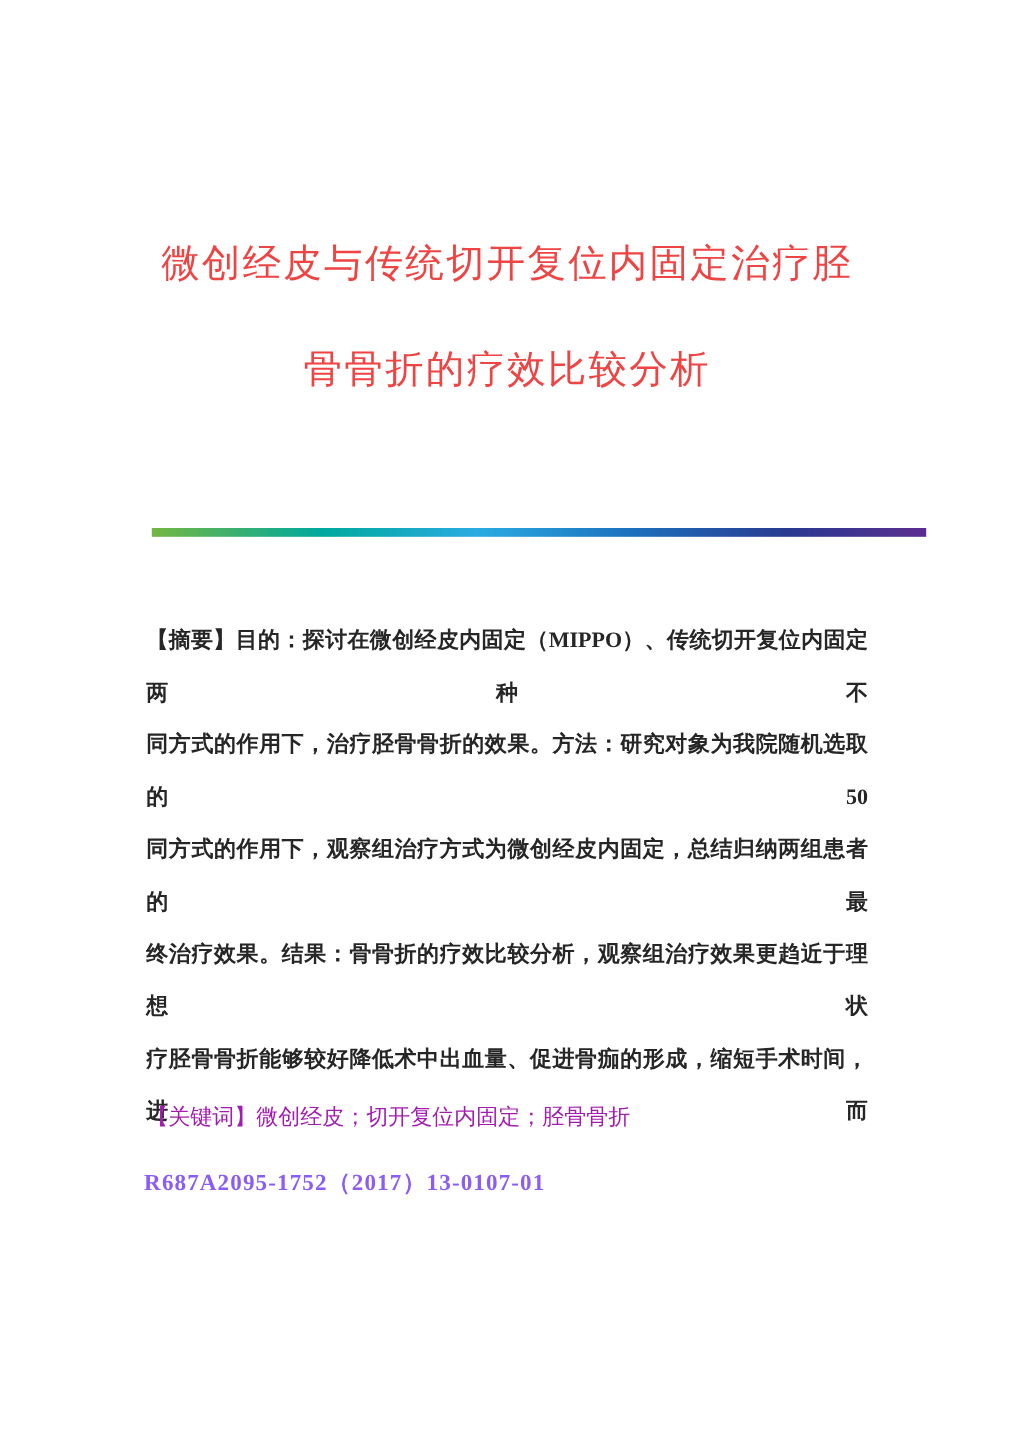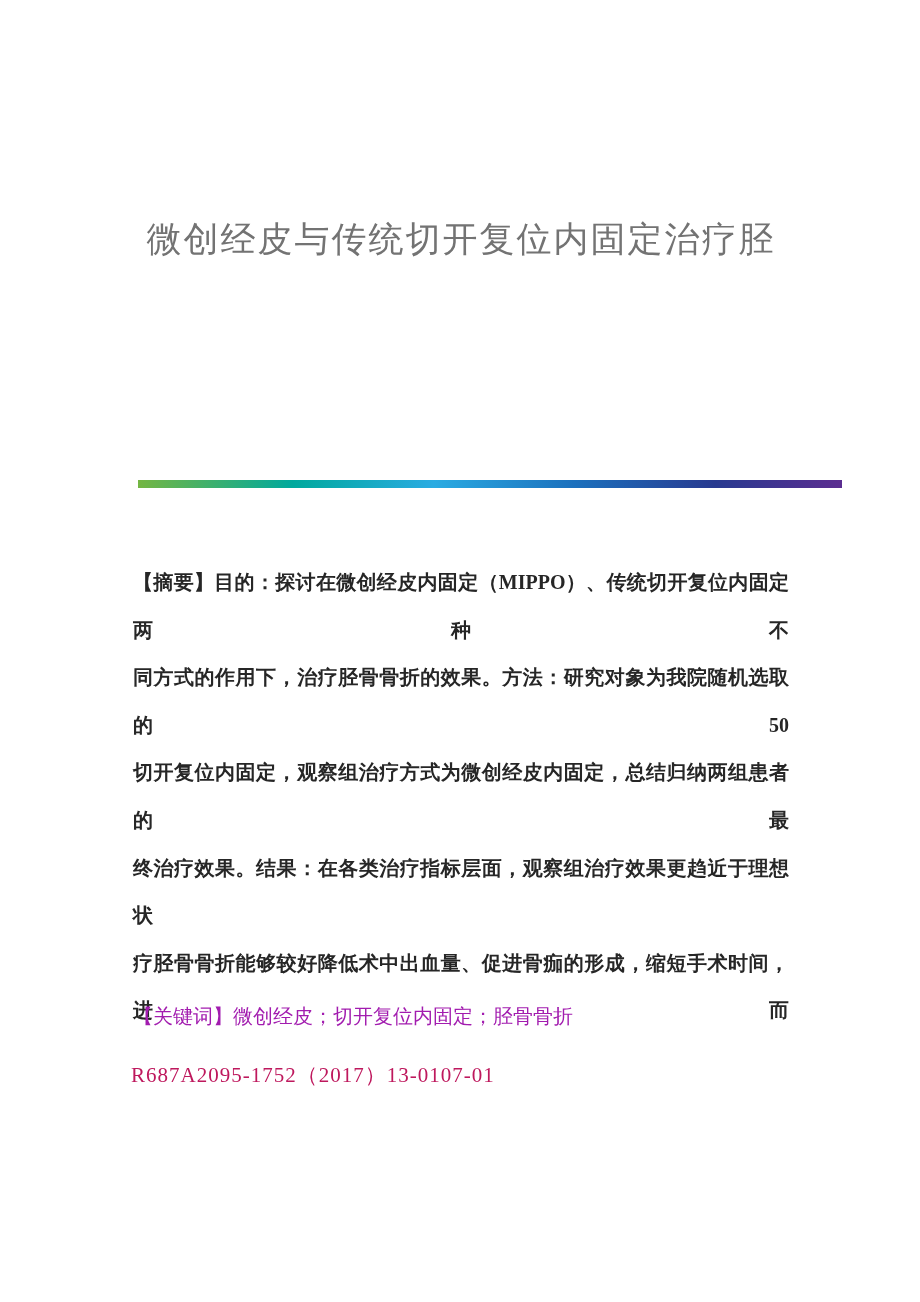--- a/index.html
+++ b/index.html
@@ -17,21 +17,21 @@
     color: #1f1f1f;
   }
   .title {
     position: absolute;
     top: 192px;
     left: 133px;
     width: 656px;
     margin: 0;
     font-size: 35px;
     font-weight: normal;
-    color: #737373;
+    color: #ef4444;
     text-align: center;
     line-height: 96px;
     letter-spacing: 2px;
   }
   .title-line { display: block; white-space: nowrap; }
   .divider {
     position: absolute;
     left: 138px;
     top: 480px;
     width: 704px;
@@ -66,41 +66,43 @@
     color: #a21caf;
     white-space: nowrap;
   }
   .reference {
     position: absolute;
     left: 131px;
     top: 1052px;
     width: 700px;
     font-size: 21px;
     line-height: 47.6px;
-    color: #be185d;
+    color: #8b5cf6;
     letter-spacing: 1px;
     white-space: nowrap;
+    font-weight: bold;
   }
 </style>
 </head>
 <body>
 
 <div class="page">
 
   <h1 class="title">
     <span class="title-line">微创经皮与传统切开复位内固定治疗胫</span>
+    <span class="title-line">骨骨折的疗效比较分析</span>
   </h1>
 
   <div class="divider" style="background: linear-gradient(90deg, rgb(116, 182, 67) 0%, rgb(0, 169, 157) 22%, rgb(42, 171, 226) 42%, rgb(28, 112, 189) 62%, rgb(40, 58, 144) 82%, rgb(91, 45, 144) 100%);"></div>
 
   <div class="abstract">
     <div class="abs-line j">【摘要】目的：探讨在微创经皮内固定（MIPPO）、传统切开复位内固定两种不</div>
     <div class="abs-line j">同方式的作用下，治疗胫骨骨折的效果。方法：研究对象为我院随机选取的 50</div>
-    <div class="abs-line j">切开复位内固定，观察组治疗方式为微创经皮内固定，总结归纳两组患者的最</div>
-    <div class="abs-line j">终治疗效果。结果：在各类治疗指标层面，观察组治疗效果更趋近于理想状</div>
+    <div class="abs-line j">同方式的作用下，观察组治疗方式为微创经皮内固定，总结归纳两组患者的最</div>
+    <div class="abs-line j">终治疗效果。结果：骨骨折的疗效比较分析，观察组治疗效果更趋近于理想状</div>
     <div class="abs-line j">疗胫骨骨折能够较好降低术中出血量、促进骨痂的形成，缩短手术时间，进而</div>
 
   </div>
 
   <div class="keywords">【关键词】微创经皮；切开复位内固定；胫骨骨折</div>
 
   <div class="reference">R687A2095-1752（2017）13-0107-01</div>
 
 </div>
 

